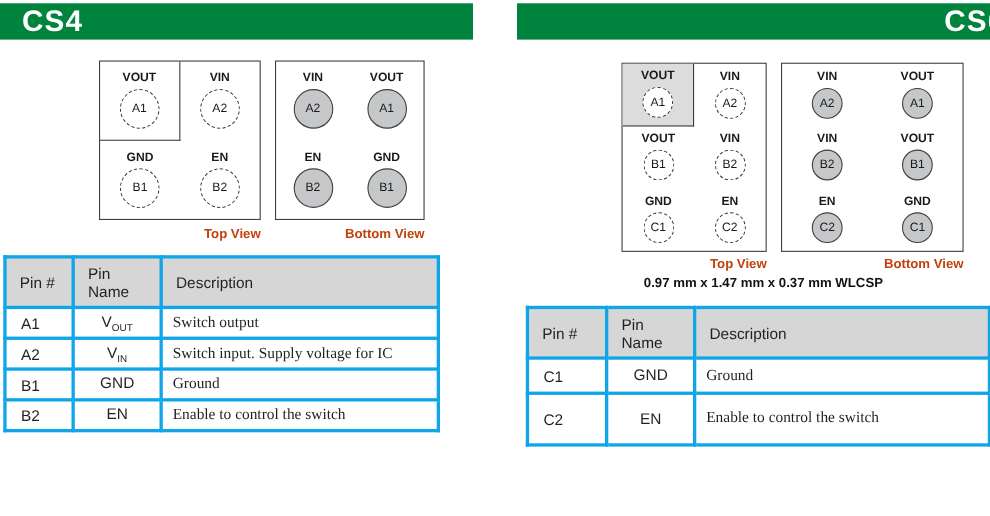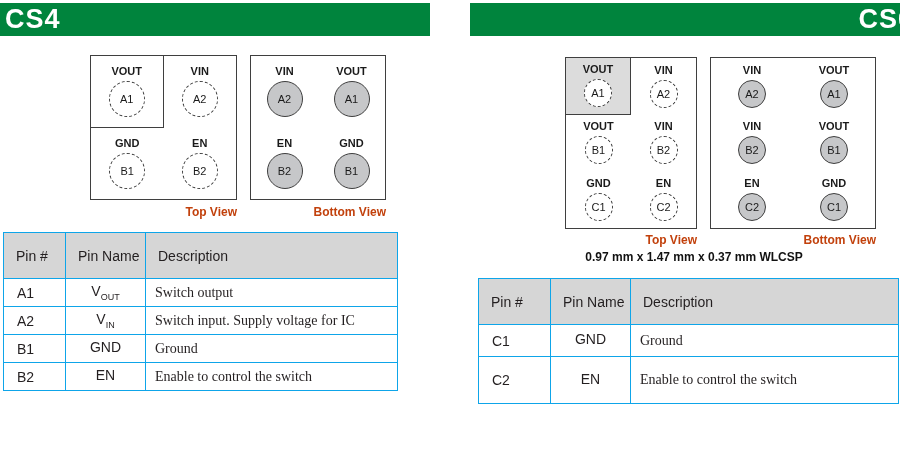--- a/index.html
+++ b/index.html
@@ -2,21 +2,21 @@
 <html><head>
 <meta charset="utf-8">
 <style>
   * { margin:0; padding:0; box-sizing:border-box; }
   html,body { background:#ffffff; }
   body { font-family:"Liberation Sans", sans-serif; color:#231f20; }
   .page { position:relative; width:900px; height:469px; background:#fff; overflow:hidden; }
 
   .section-header {
     position:absolute; height:33px; background:#00843D; color:#fff;
-    display:flex; align-items:center; padding-left:5px;
+    display:flex; align-items:center; padding-left:20px;
     font-size:27px; font-weight:bold; letter-spacing:1px;
   }
 
   .pkg { position:absolute; border:1px solid #3f3f3f; background:#fff; }
   .grid { display:grid; width:100%; height:100%; }
   .g22 { grid-template-columns:1fr 1fr; grid-template-rows:1fr 1fr; }
   .g23 { grid-template-columns:1fr 1fr; grid-template-rows:1fr 1fr 1fr; }
   .cell { display:flex; flex-direction:column; align-items:center; justify-content:center; gap:4px; }
   .pin1-cs4 { border-right:1px solid #3f3f3f; border-bottom:1px solid #3f3f3f; }
   .pin1-cs6 { background:#dcdcdc; border-right:1px solid #3f3f3f; border-bottom:1px solid #3f3f3f; }
@@ -25,21 +25,21 @@
           font-size:11px; color:#1a1a1a; background:#fff; }
   .ball-lg { width:36px; height:36px; }
   .ball-sm { width:28px; height:28px; }
   .dashed { border:1px dashed #3f3f3f; }
   .solid  { border:1px solid #3f3f3f; background:#c6c7c9; }
 
   .pkg-caption { position:absolute; text-align:right; font-size:12px; font-weight:bold; color:#c2410c; }
   .pkg-dims { position:absolute; text-align:center; font-size:12px; font-weight:bold; color:#111; }
 
   .pin-table { position:absolute; border-collapse:collapse; table-layout:fixed; font-size:14px; }
-  .pin-table th, .pin-table td { border:1px solid #0ea5e9; vertical-align:middle; }
+  .pin-table th, .pin-table td { border:3px solid #0ea5e9; vertical-align:middle; }
   .pin-table th { background:#d6d6d6; font-weight:normal; text-align:left; padding:4px 4px 4px 12px; }
   .td-pin  { padding-left:13px; }
   .td-name { text-align:center; }
   .td-desc { padding-left:9px;font-family:Liberation Serif, serif; }
   sub.subs { font-size:9px; }
 </style>
 </head>
 <body>
 
 <div class="page">

